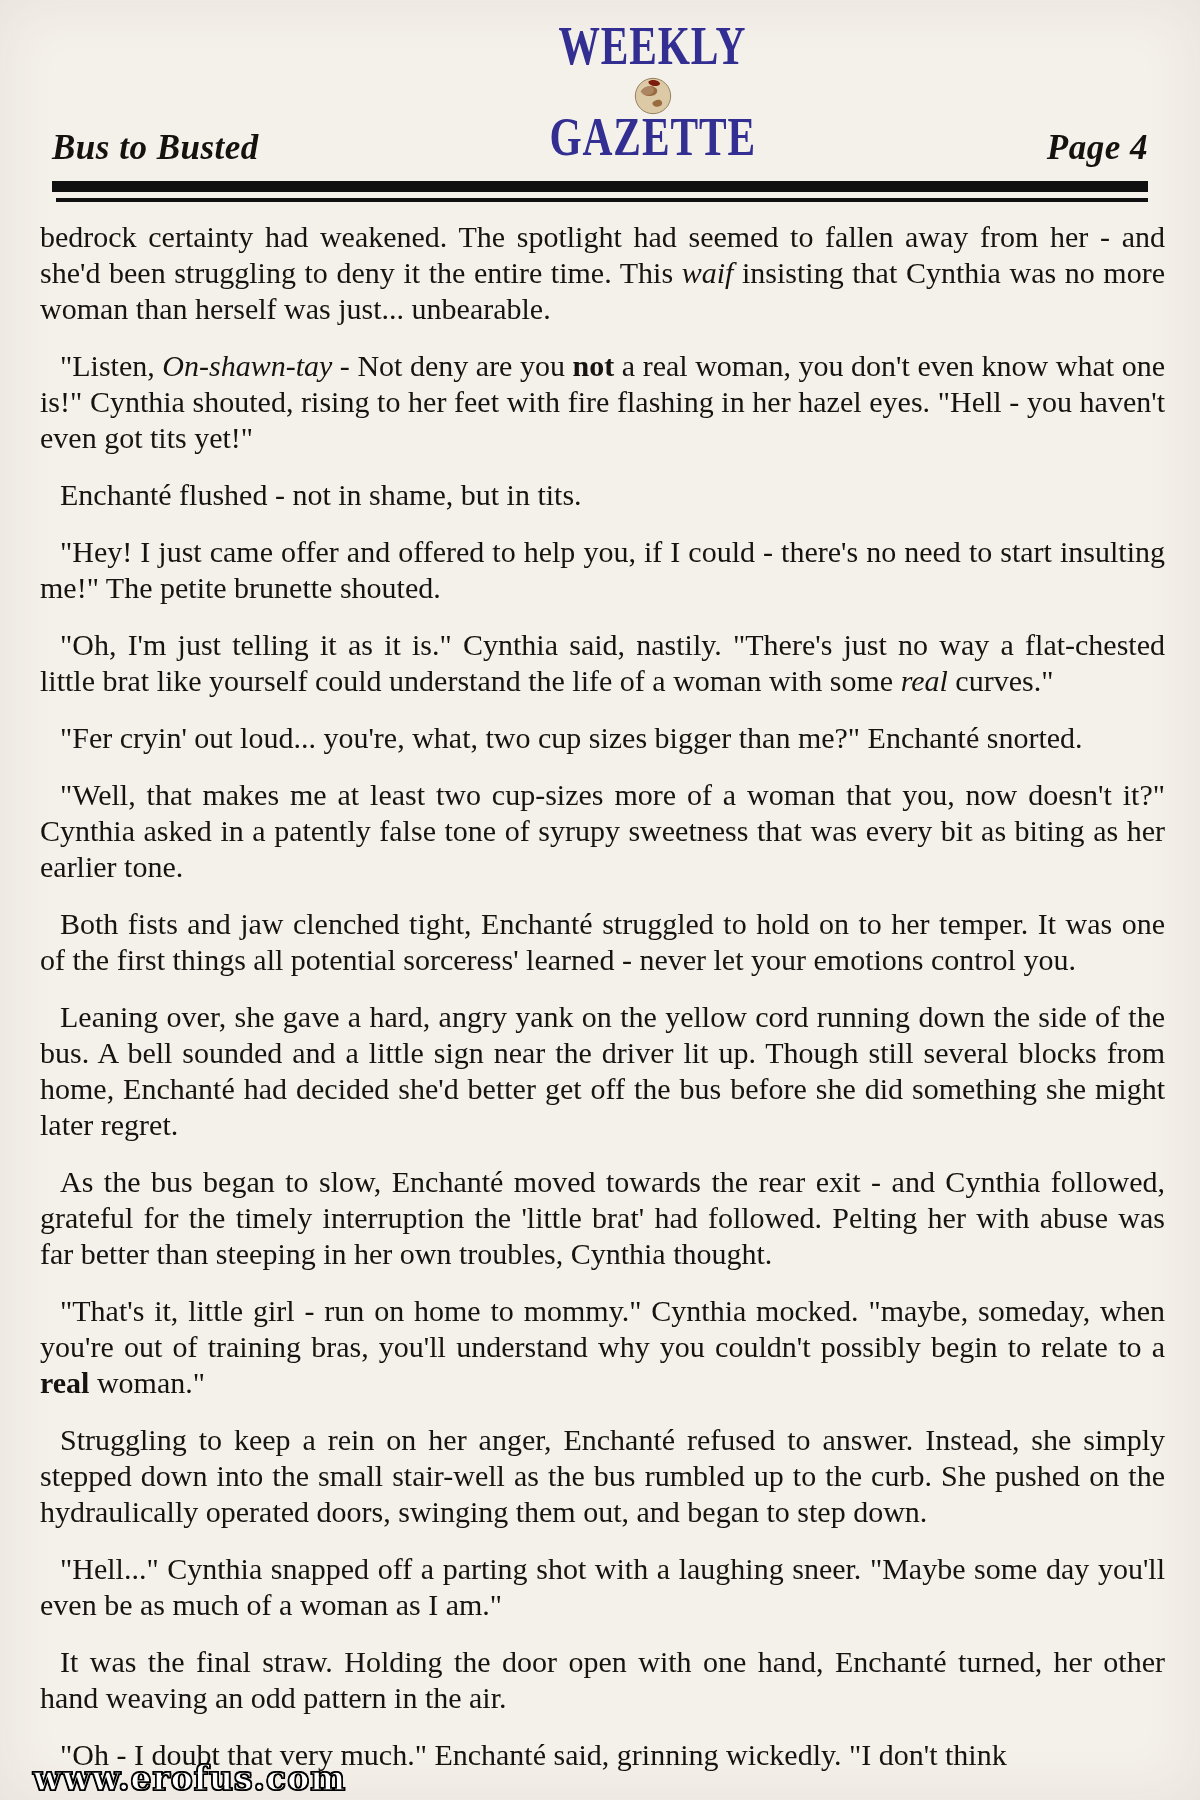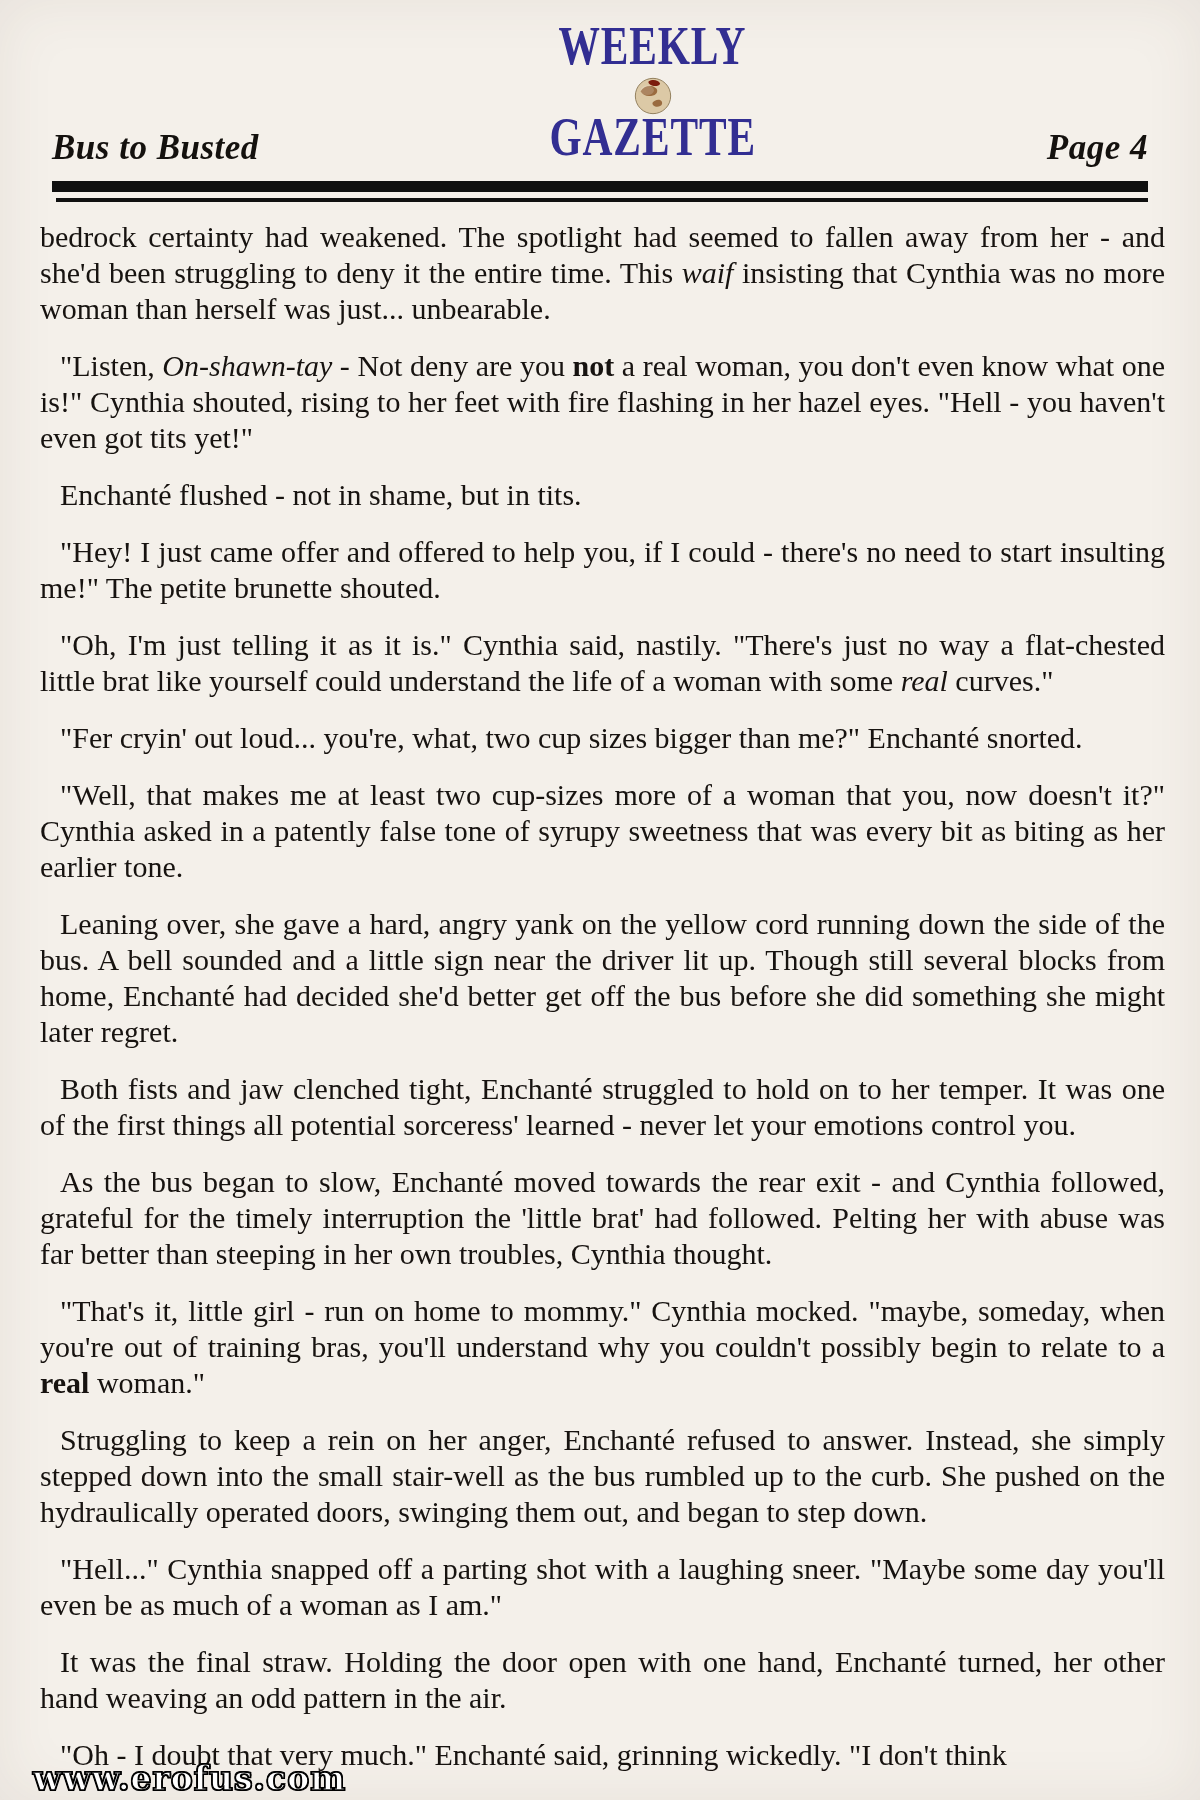--- a/index.html
+++ b/index.html
@@ -104,22 +104,22 @@
 <div class="rule-thin"></div>
 
 <main class="article">
     <p class="para"><span>bedrock certainty had weakened. The spotlight had seemed to fallen away from her - and she'd been struggling to deny it the entire time. This </span><span class="it">waif</span><span> insisting that Cynthia was no more woman than herself was just... unbearable.</span></p>
     <p class="para indent"><span>"Listen, </span><span class="it">On-shawn-tay</span><span> - Not deny are you </span><span class="bi">not</span><span> a real woman, you don't even know what one is!" Cynthia shouted, rising to her feet with fire flashing in her hazel eyes. "Hell - you haven't even got tits yet!"</span></p>
     <p class="para indent"><span>Enchanté flushed - not in shame, but in tits.</span></p>
     <p class="para indent"><span>"Hey! I just came offer and offered to help you, if I could - there's no need to start insulting me!" The petite brunette shouted.</span></p>
     <p class="para indent"><span>"Oh, I'm just telling it as it is." Cynthia said, nastily. "There's just no way a flat-chested little brat like yourself could understand the life of a woman with some </span><span class="it">real</span><span> curves."</span></p>
     <p class="para indent"><span>"Fer cryin' out loud... you're, what, two cup sizes bigger than me?" Enchanté snorted.</span></p>
     <p class="para indent"><span>"Well, that makes me at least two cup-sizes more of a woman that you, now doesn't it?" Cynthia asked in a patently false tone of syrupy sweetness that was every bit as biting as her earlier tone.</span></p>
+    <p class="para indent"><span>Both fists and jaw clenched tight, Enchanté struggled to hold on to her temper. It was one of the first things all potential sorceress' learned - never let your emotions control you.</span></p>
     <p class="para indent"><span>Leaning over, she gave a hard, angry yank on the yellow cord running down the side of the bus. A bell sounded and a little sign near the driver lit up. Though still several blocks from home, Enchanté had decided she'd better get off the bus before she did something she might later regret.</span></p>
-    <p class="para indent"><span>Both fists and jaw clenched tight, Enchanté struggled to hold on to her temper. It was one of the first things all potential sorceress' learned - never let your emotions control you.</span></p>
     <p class="para indent"><span>As the bus began to slow, Enchanté moved towards the rear exit - and Cynthia followed, grateful for the timely interruption the 'little brat' had followed. Pelting her with abuse was far better than steeping in her own troubles, Cynthia thought.</span></p>
     <p class="para indent"><span>"That's it, little girl - run on home to mommy." Cynthia mocked. "maybe, someday, when you're out of training bras, you'll understand why you couldn't possibly begin to relate to a </span><span class="bi">real</span><span> woman."</span></p>
     <p class="para indent"><span>Struggling to keep a rein on her anger, Enchanté refused to answer. Instead, she simply stepped down into the small stair-well as the bus rumbled up to the curb. She pushed on the hydraulically operated doors, swinging them out, and began to step down.</span></p>
     <p class="para indent"><span>"Hell..." Cynthia snapped off a parting shot with a laughing sneer. "Maybe some day you'll even be as much of a woman as I am."</span></p>
     <p class="para indent"><span>It was the final straw. Holding the door open with one hand, Enchanté turned, her other hand weaving an odd pattern in the air.</span></p>
     <p class="para indent"><span>"Oh - I doubt that very much." Enchanté said, grinning wickedly. "I don't think</span></p>
   </main>
 
 <div class="watermark">www.erofus.com</div>
 

